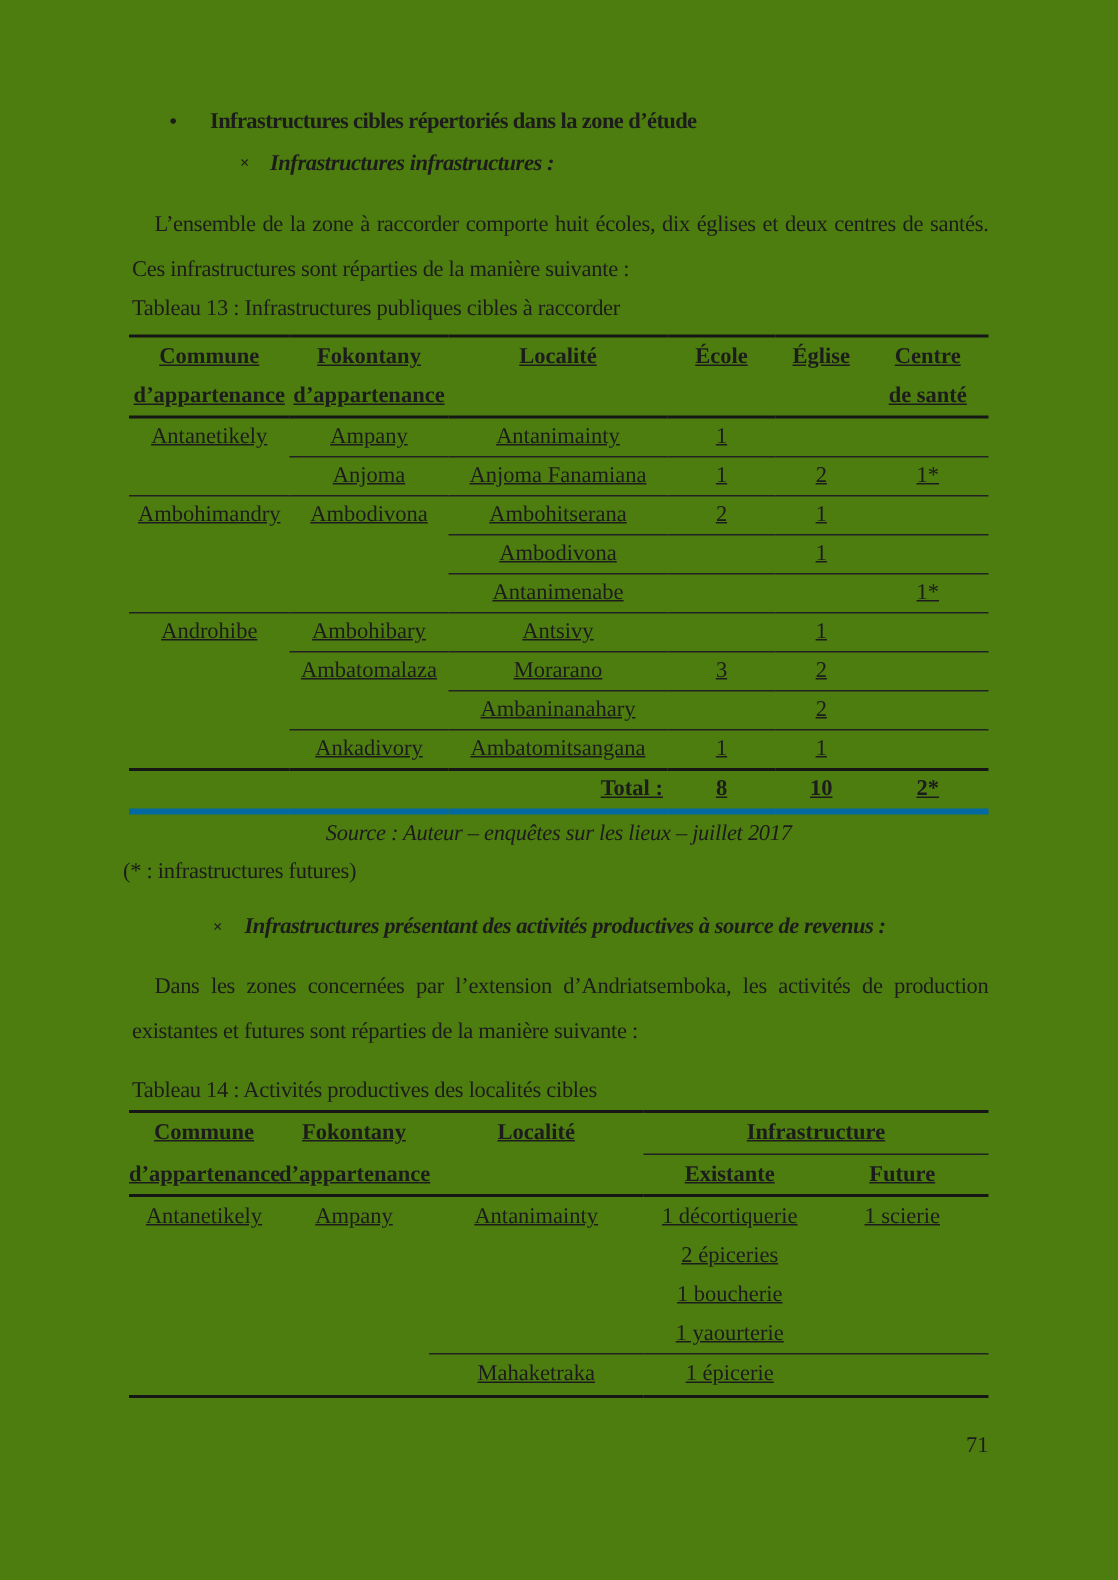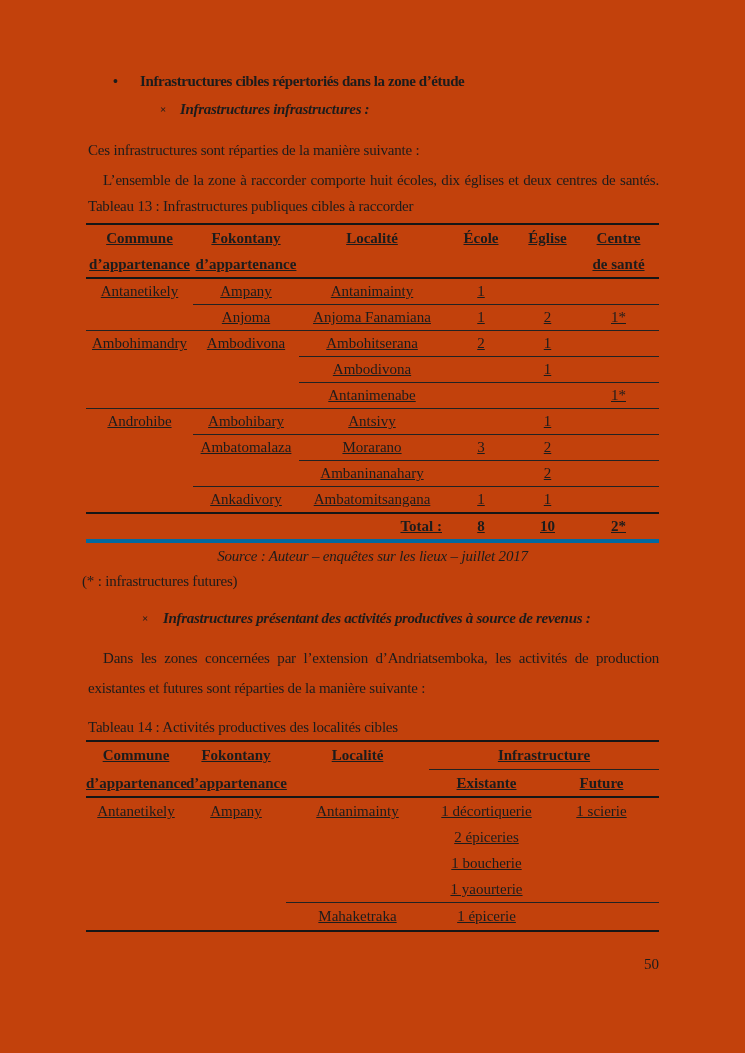--- a/index.html
+++ b/index.html
@@ -1,18 +1,18 @@
 <!DOCTYPE html>
 <html><head>
 <meta charset="utf-8">
 <style>
   * { box-sizing: border-box; }
   html, body { margin: 0; padding: 0; background: #e8e8e8; }
   .page {
-    width: 745px; height: 1053px; background: #c2410c;
+    width: 745px; height: 1053px; background: #4d7c0f;
     font-family: "Liberation Serif", serif; color: #1c1c1c;
     overflow: hidden; margin: 0 auto; position: relative;
   }
   .inner { padding: 0 86px; display: flow-root; }
 
   .h1 { margin-top: 71px; margin-left: 27px; line-height: 20px; font-size: 15px; font-weight: bold; letter-spacing: -0.4px; white-space: nowrap; }
   .h1 .b1 { display: inline-block; width: 27px; font-size: 14px; letter-spacing: 0; }
 
   .h2 { line-height: 20px; font-size: 15px; font-weight: bold; font-style: italic; letter-spacing: -0.3px; white-space: nowrap; }
   .h2 .bx { display: inline-block; font-size: 11px; font-style: normal; vertical-align: 1px; letter-spacing: 0; }
@@ -62,22 +62,22 @@
 
     <div class="h1">
       <span class="b1">•</span><span>Infrastructures cibles répertoriés dans la zone d’étude</span>
     </div>
 
     <div class="h2 h2a">
       <span class="bx">×</span><span>Infrastructures infrastructures :</span>
     </div>
 
     <div class="para p1">
+      <div class="pline just ind">L’ensemble de la zone à raccorder comporte huit écoles, dix églises et deux centres de santés.</div>
       <div class="pline">Ces infrastructures sont réparties de la manière suivante :</div>
-      <div class="pline just ind">L’ensemble de la zone à raccorder comporte huit écoles, dix églises et deux centres de santés.</div>
     </div>
 
     <div class="caption cap13">Tableau 13 : Infrastructures publiques cibles à raccorder</div>
 
     <table class="t13">
       <colgroup>
         <col style="width:107px">
           <col style="width:106px">
           <col style="width:146px">
         <col style="width:72px">
@@ -224,16 +224,16 @@
           <tr class="rlast">
             <td></td>
             <td></td>
             <td>Mahaketraka</td>
             <td>1 épicerie</td>
             <td></td>
           </tr>
         </tbody>
     </table>
 
-    <div class="pagenum">50</div>
+    <div class="pagenum">71</div>
 
   </div>
 </div>
 
 </body></html>

